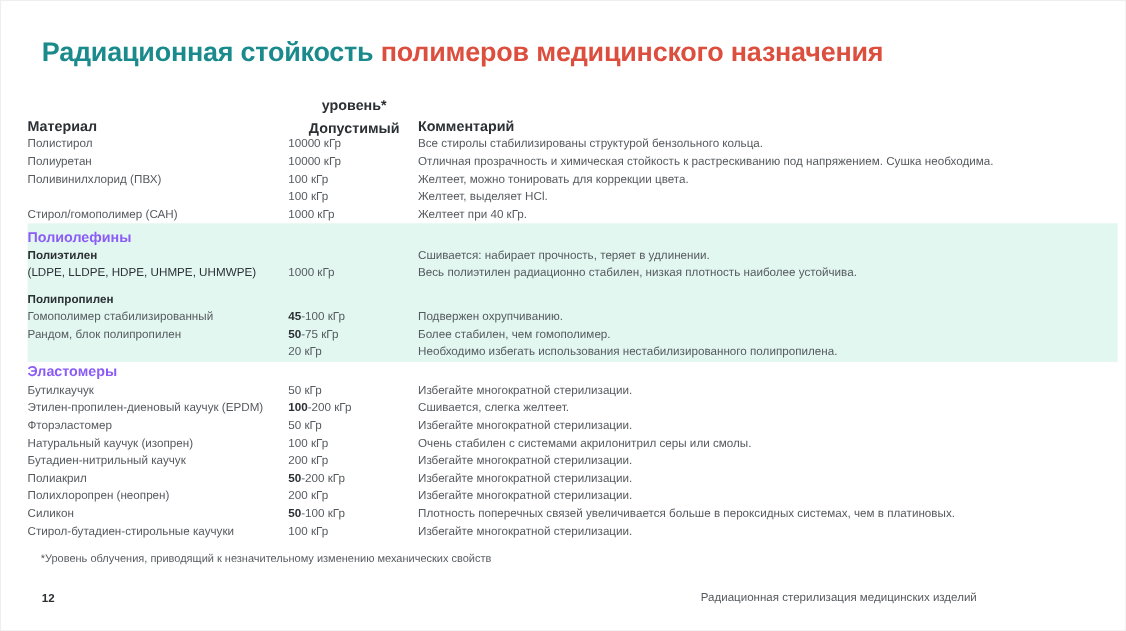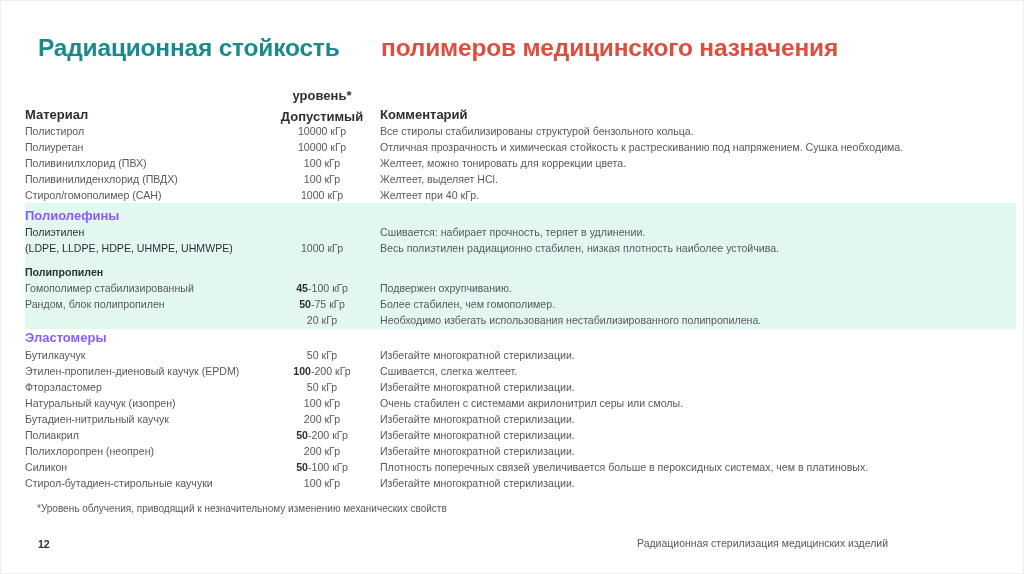--- a/index.html
+++ b/index.html
@@ -1,35 +1,35 @@
 <!DOCTYPE html>
 <html><head>
 <meta charset="utf-8">
 <style>
   html, body { margin:0; padding:0; }
   body { width:1024px; height:574px; background:#ffffff; position:relative; overflow:hidden;
          font-family:"Liberation Sans", sans-serif; color:#555a5e; }
   .slide-border { position:absolute; left:0; top:0; width:1022px; height:572px; border:1px solid #eeeeee; }
   .title { position:absolute; left:38px; top:34px; font-size:24.5px; font-weight:bold; letter-spacing:-0.2px; white-space:nowrap; }
   .title .t1 { color:#1a8a8c; }
-  .title .t2 { color:#dc4f3e;margin-left:35px; }
+  .title .t2 { color:#dc4f3e; }
 
   .hdr { position:absolute; color:#2b3034; font-weight:bold; font-size:13px; }
   .hdr-material { left:25px; top:107px; }
   .hdr-level { left:262px; width:120px; text-align:center; top:85px; line-height:21px; }
   .hdr-comment { left:380px; top:107px; }
 
   .band { position:absolute; left:25px; top:203px; width:991px; height:126px; background:#e3f7f1; }
 
   .row { position:absolute; left:0; width:916px; height:16px; font-size:10.6px; line-height:16px; white-space:nowrap; }
   .row .mat { position:absolute; left:25px; }
-  .row .lvl { position:absolute; left:262px; width:120px; text-align:center; }
+  .row .lvl { position:absolute; left:262px; width:120px; text-align:left; }
   .row .lvl b { color:#2b3034; }
   .row .cmt { position:absolute; left:380px; }
-  .row.strong .mat { color:#2b3034; font-weight:normal; }
+  .row.strong .mat { color:#2b3034; font-weight:bold; }
 
   .section { position:absolute; left:25px; font-size:13px; font-weight:bold; color:#8b5cf6; }
   .subsection { position:absolute; left:25px; font-size:10.6px; font-weight:bold; color:#2b3034; }
 
   .footnote { position:absolute; left:37px; top:503px; font-size:10px; color:#555a5e;text-align:center; }
   .page-num { position:absolute; left:38px; top:538px; font-size:10.5px; font-weight:bold; color:#2b3034; }
   .footer-title { position:absolute; left:637px; top:537px; font-size:10.5px; color:#555a5e; }
 </style>
 </head>
 <body>
@@ -58,21 +58,20 @@
     <span class="mat">Полиуретан</span>
     <span class="lvl"><b></b><span>10000 кГр</span></span>
     <span class="cmt">Отличная прозрачность и химическая стойкость к растрескиванию под напряжением. Сушка необходима.</span>
   </div>
   <div class="row" style="top:155px">
     <span class="mat">Поливинилхлорид (ПВХ)</span>
     <span class="lvl"><b></b><span>100 кГр</span></span>
     <span class="cmt">Желтеет, можно тонировать для коррекции цвета.</span>
   </div>
   <div class="row" style="top:171px">
-    <span class="mat">Поливинилиденхлорид (ПВДХ)</span>
     <span class="lvl"><b></b><span>100 кГр</span></span>
     <span class="cmt">Желтеет, выделяет HCl.</span>
   </div>
   <div class="row" style="top:187px">
     <span class="mat">Стирол/гомополимер (САН)</span>
     <span class="lvl"><b></b><span>1000 кГр</span></span>
     <span class="cmt">Желтеет при 40 кГр.</span>
   </div>
 </div>
 

